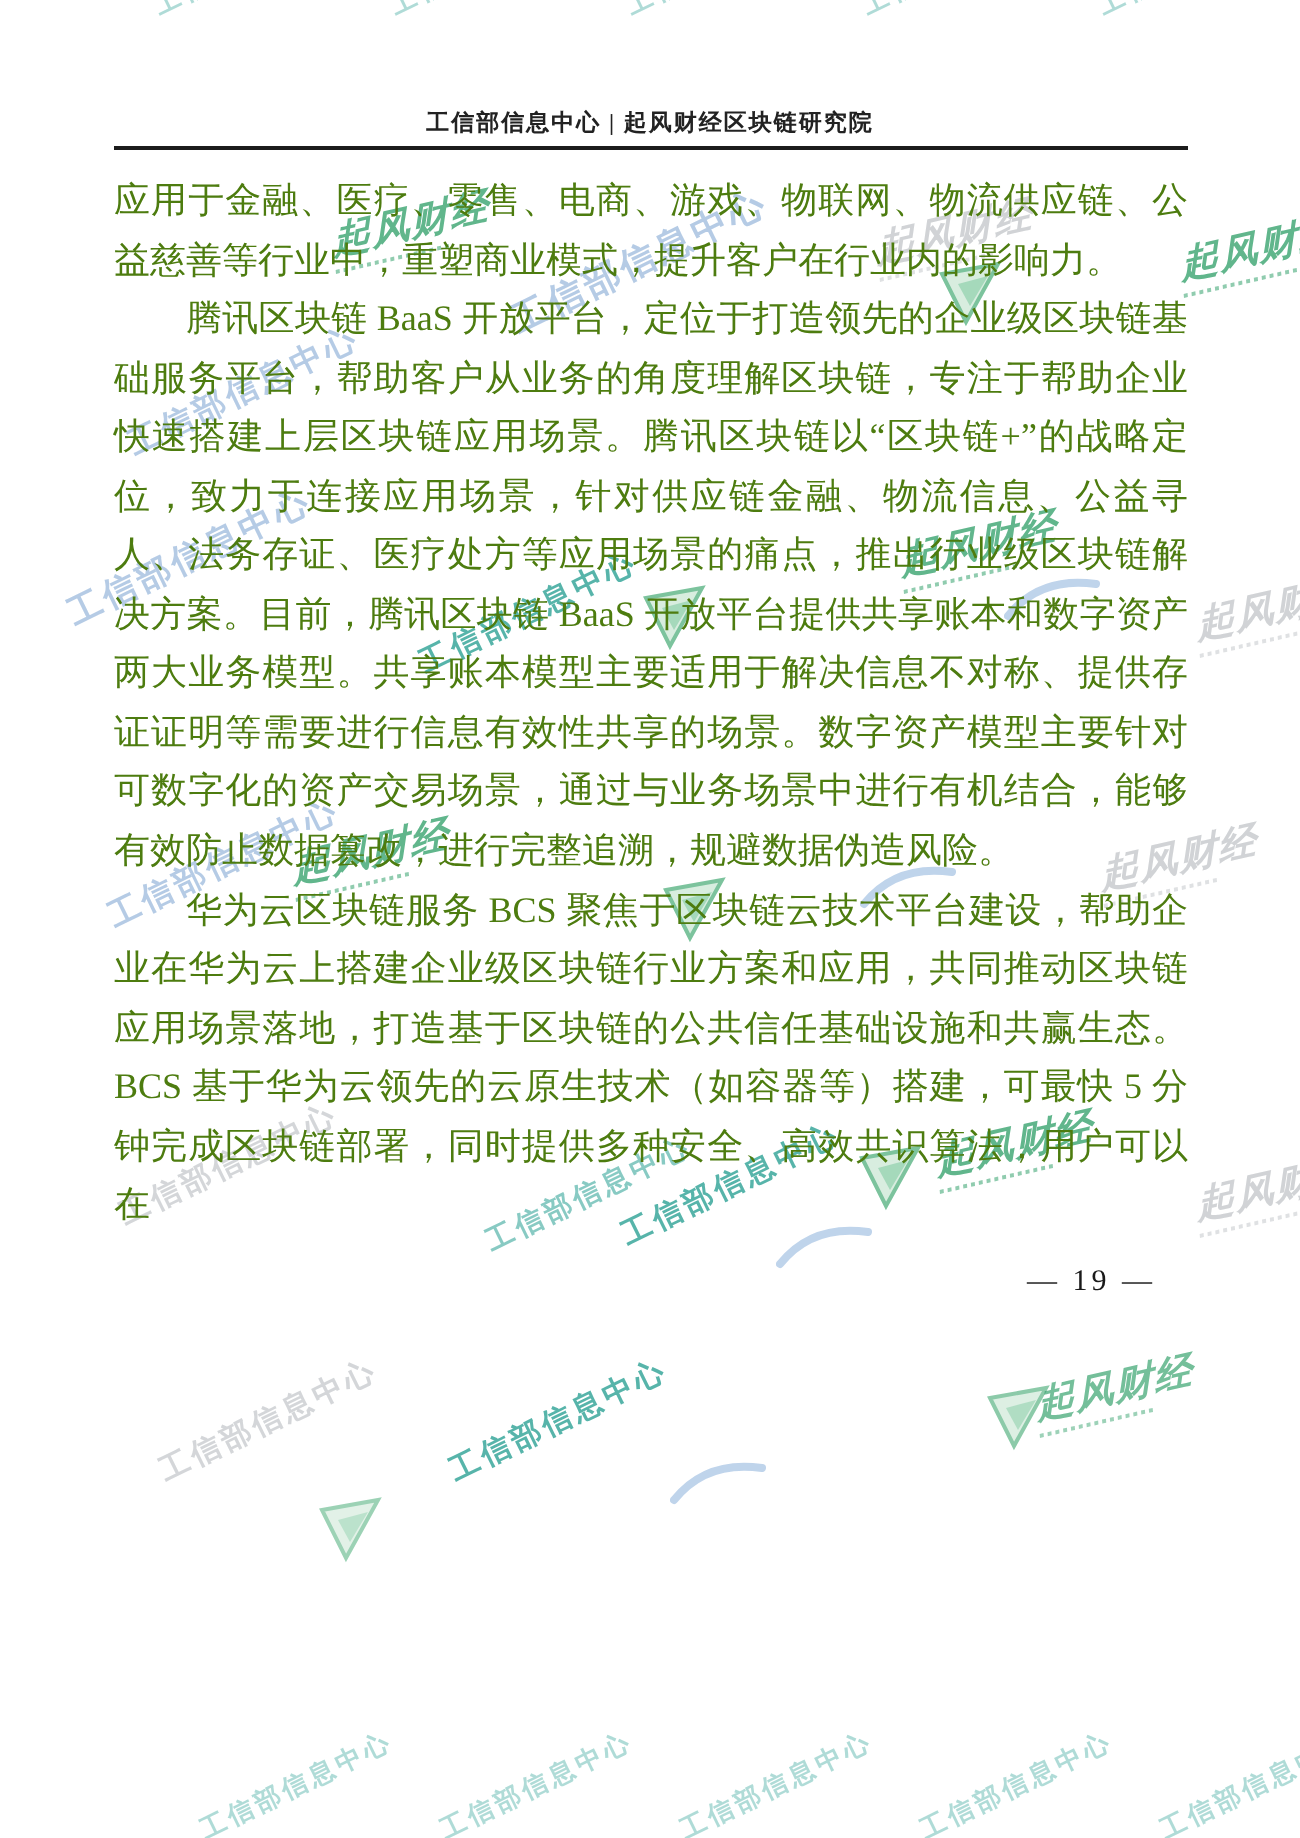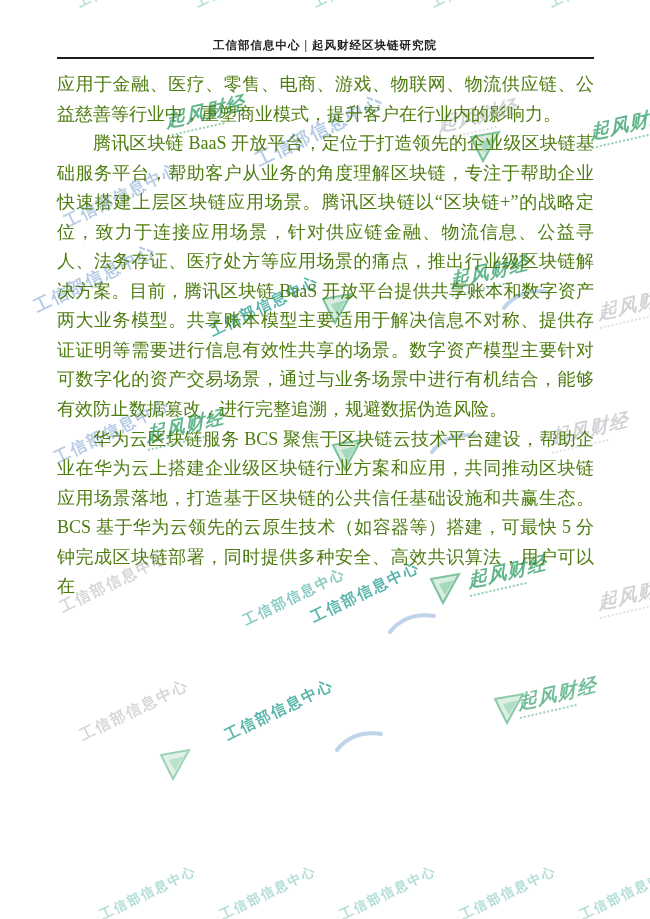--- a/index.html
+++ b/index.html
@@ -7,21 +7,21 @@
     position:relative;
     width:650px;height:919px;
     background:#ffffff;
     overflow:hidden;
     font-family:"Liberation Serif","DejaVu Serif",serif;
     color:#141414;
   }
   .wm-layer{position:absolute;inset:0;z-index:0;pointer-events:none;}
   .content{position:relative;z-index:1;}
   .header{
-    padding-top:38px;
+    padding-top:54px;
     text-align:center;
     font-size:11.5px;
     font-weight:bold;
     color:#222;
     letter-spacing:1px;
   }
   .rule{
     height:0;
     border-top:2px solid #1c1c1c;
     margin:4px 56px 0 57px;
@@ -151,14 +151,15 @@
   <div class="content">
     <div class="header">工信部信息中心 | 起风财经区块链研究院</div>
     <div class="rule"></div>
 
     <div class="body-text">
       <p>应用于金融、医疗、零售、电商、游戏、物联网、物流供应链、公益慈善等行业中，重塑商业模式，提升客户在行业内的影响力。</p>
       <p class="indent">腾讯区块链 BaaS 开放平台，定位于打造领先的企业级区块链基础服务平台，帮助客户从业务的角度理解区块链，专注于帮助企业快速搭建上层区块链应用场景。腾讯区块链以“区块链+”的战略定位，致力于连接应用场景，针对供应链金融、物流信息、公益寻人、法务存证、医疗处方等应用场景的痛点，推出行业级区块链解决方案。目前，腾讯区块链 BaaS 开放平台提供共享账本和数字资产两大业务模型。共享账本模型主要适用于解决信息不对称、提供存证证明等需要进行信息有效性共享的场景。数字资产模型主要针对可数字化的资产交易场景，通过与业务场景中进行有机结合，能够有效防止数据篡改，进行完整追溯，规避数据伪造风险。</p>
       <p class="indent">华为云区块链服务 BCS 聚焦于区块链云技术平台建设，帮助企业在华为云上搭建企业级区块链行业方案和应用，共同推动区块链应用场景落地，打造基于区块链的公共信任基础设施和共赢生态。BCS 基于华为云领先的云原生技术（如容器等）搭建，可最快 5 分钟完成区块链部署，同时提供多种安全、高效共识算法，用户可以在</p>
     </div>
 
+    <div class="page-number">— 19 —</div>
   </div>
 </div>
 
 </body></html>

